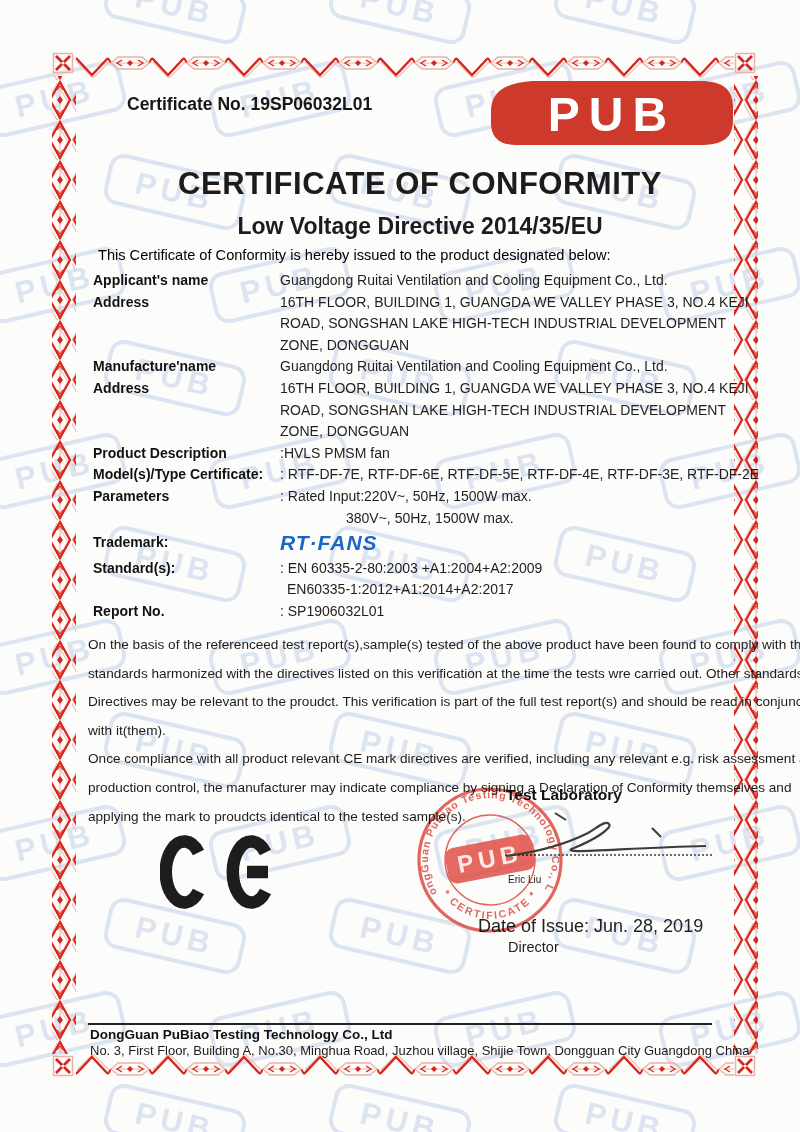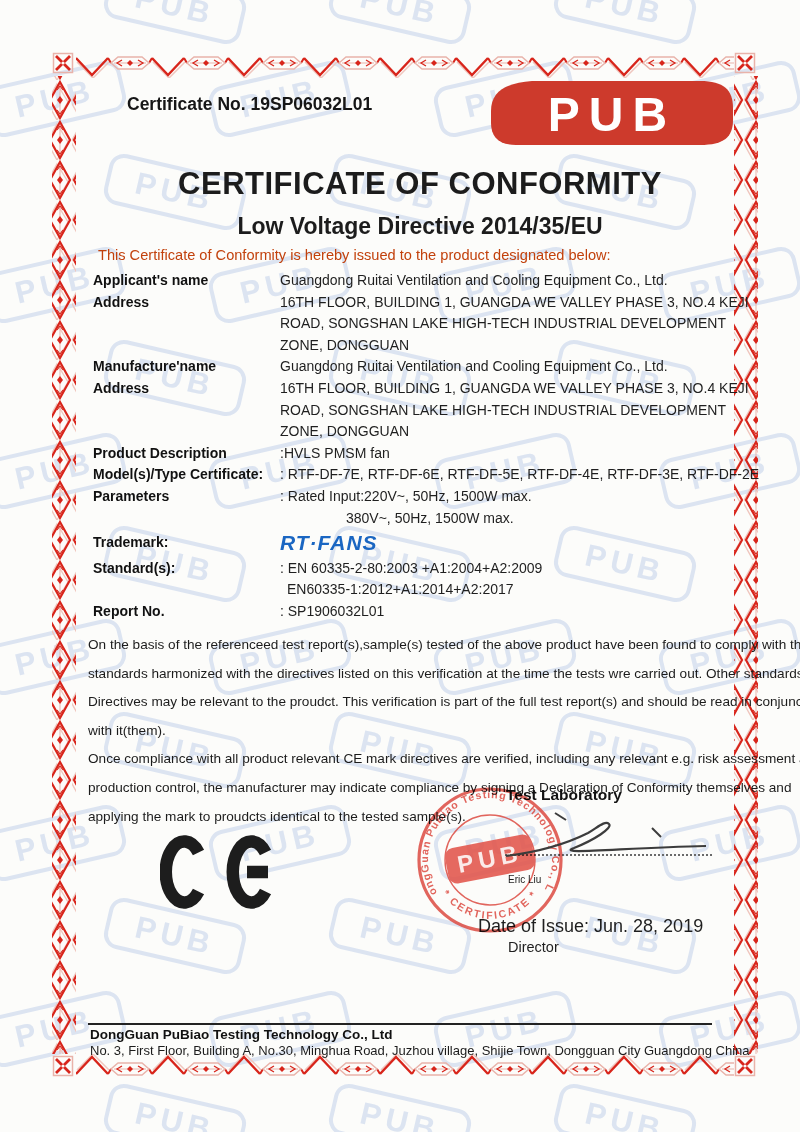--- a/index.html
+++ b/index.html
@@ -21,21 +21,21 @@
   
   .frame{position:absolute; left:0; top:0; z-index:1; pointer-events:none;}
   
   .content{position:absolute; inset:0; z-index:2;}
   .cert-no{position:absolute; left:95px; top:94px; font-size:17.5px; font-weight:bold; color:#161616;margin-left:32px;}
   .logo{position:absolute; left:488px; top:78px;}
   .title{position:absolute; left:110px; top:166px; width:620px; text-align:center;
          font-size:31px; font-weight:bold; color:#1c1c1c; letter-spacing:.5px; white-space:nowrap;}
   .subtitle{position:absolute; left:110px; top:213px; width:620px; text-align:center;
          font-size:23px; font-weight:bold; color:#1c1c1c; white-space:nowrap;}
-  .intro{position:absolute; left:98px; top:247px; font-size:14.6px; color:#c2410c; white-space:nowrap;}
+  .intro{position:absolute; left:98px; top:247px; font-size:14.6px; color:#000000; white-space:nowrap;}
   .fields{position:absolute; left:93px; top:270px; width:625px;}
   .frow{display:flex; line-height:21.6px; font-size:14px;}
   .flabel{width:187px; flex-shrink:0; font-weight:bold; color:#111;}
   .fvalue{color:#1f1f1f;}
   .fvalue div{white-space:nowrap;}
   .indent-params{padding-left:66px;}
   .indent-std{padding-left:7px;}
   .row-tm{padding:3px 0 4px 0;}
   .tm-logo{font-style:italic; font-weight:bold; font-size:21px; color:#1a66c2; letter-spacing:1px;}
   .body-text{position:absolute; left:88px; top:631px; font-size:13.6px; line-height:28.6px; color:#1c1c1c;}

